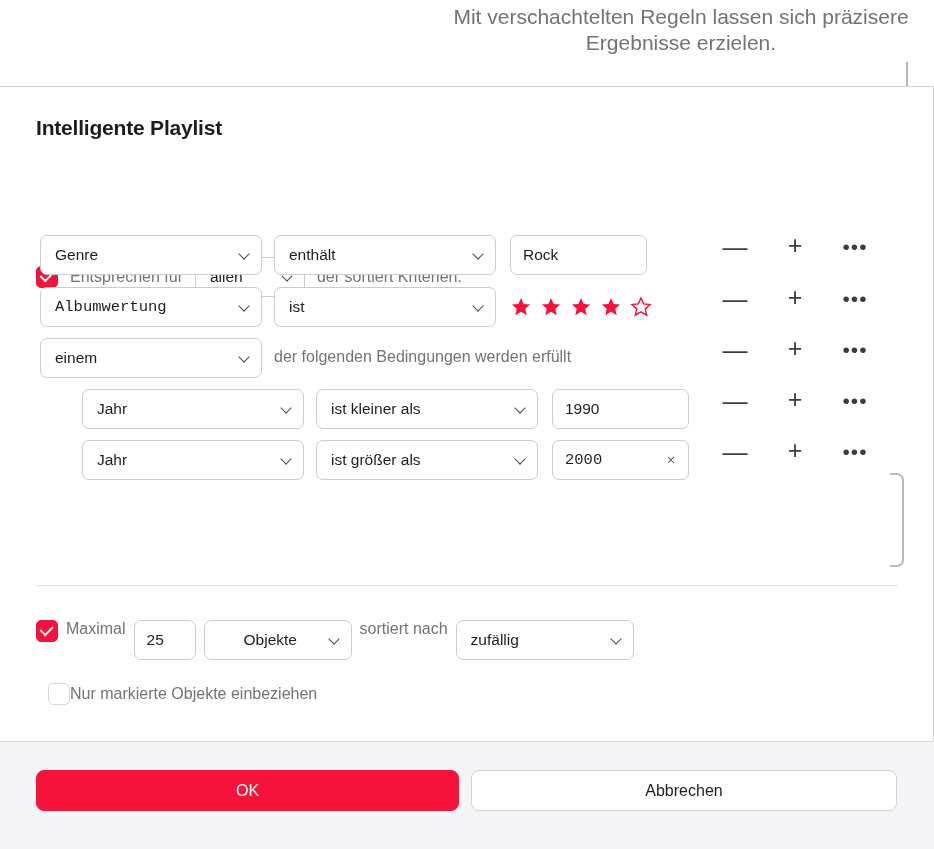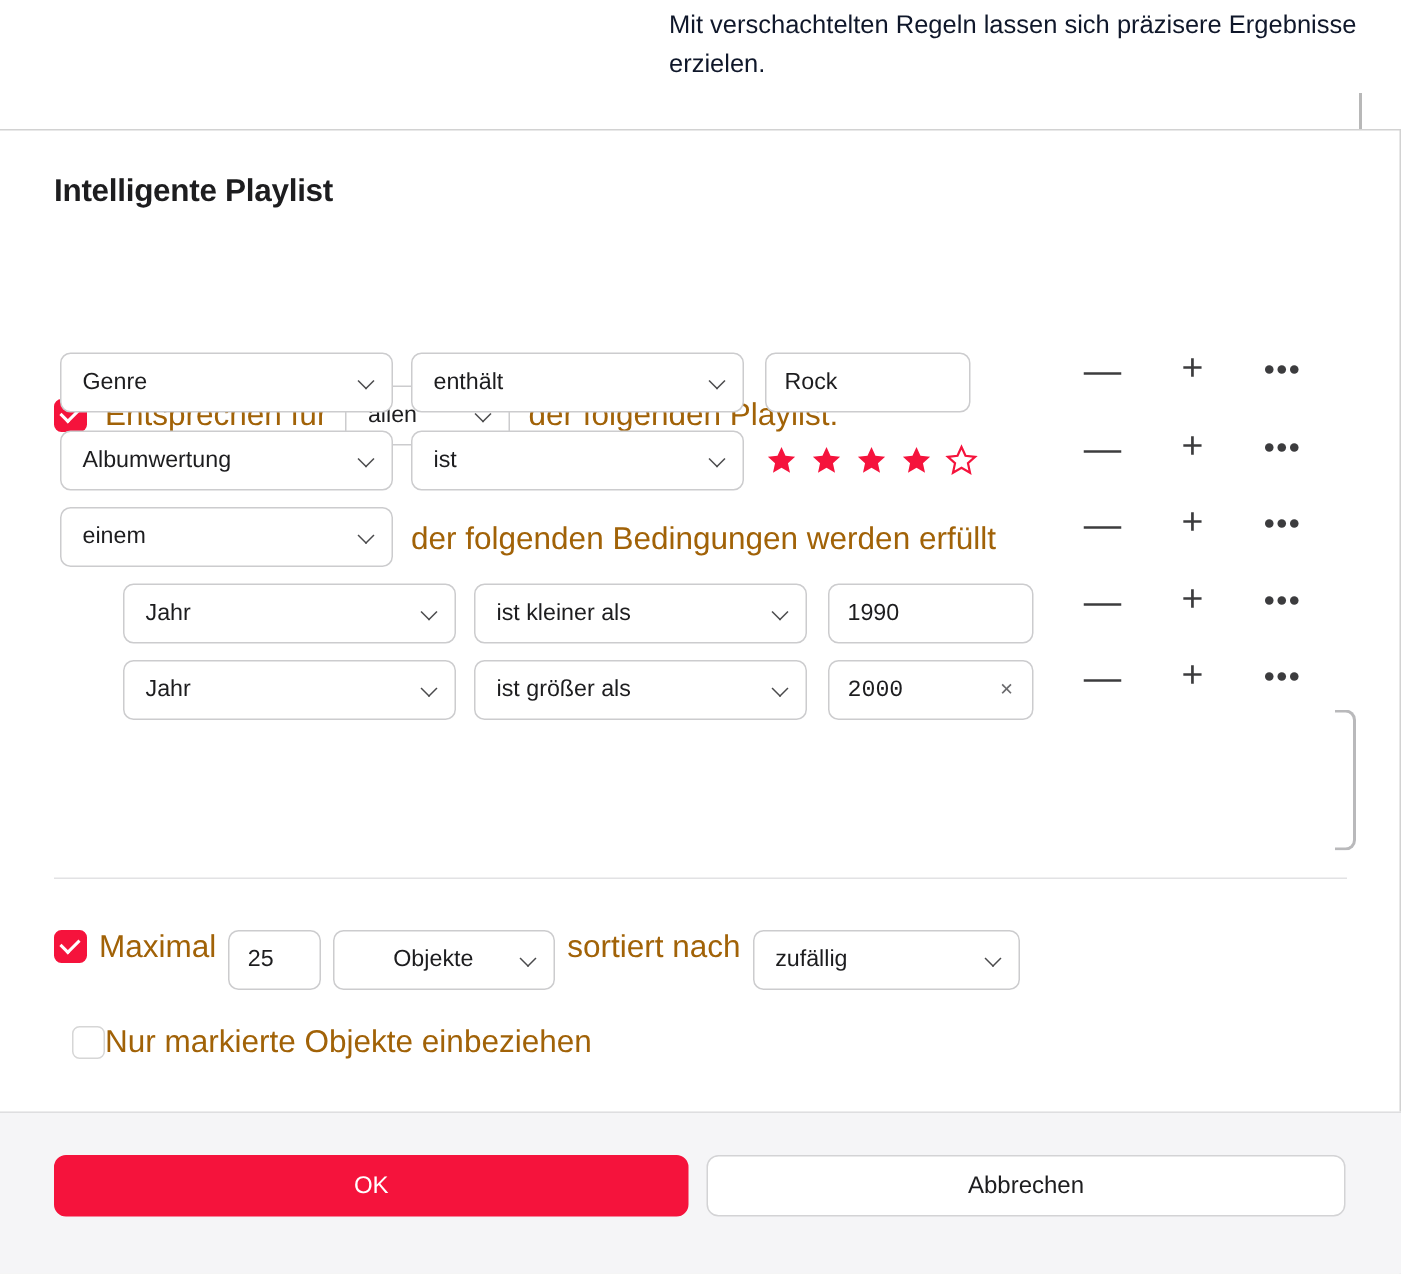--- a/index.html
+++ b/index.html
@@ -11,24 +11,24 @@
     color: #1d1d1f;
     overflow: hidden;
   }
   .page { position: relative; width: 934px; height: 849px; }
 
   
   .callout {
     position: absolute;
     left: 446px; top: 4px;
     width: 470px;
-    font-size: 17px;
+    font-size: 21px;
     line-height: 26px;
-    color: #0f172a;
-    text-align: left;
+    color: #737373;
+    text-align: center;
   }
   .callout-line {
     position: absolute;
     left: 906px; top: 62px;
     width: 2px; height: 400px;
     background: #b8b8b8;
   }
   .callout-hook {
     position: absolute;
     left: 893px; top: 460px;
@@ -134,21 +134,21 @@
     width: 26px; height: 26px;
     color: #3c3c3e;
     font-size: 25px;
     line-height: 24px;
     text-align: center;
     font-weight: 300;
     user-select: none;
   }
   .rowbtn.dots { font-size: 21px; letter-spacing: 1px; line-height: 20px; }
 
-  .label { font-size: 21px; color: #a16207; white-space: nowrap; }
+  .label { font-size: 16px; color: #737373; white-space: nowrap; }
 
   
   .stars { position: absolute; display: flex; gap: 8px; }
   .star { width: 22px; height: 22px; display: block; }
 
   
   .bracket {
     position: absolute;
     left: 890px; top: 386px;
     width: 14px; height: 94px;
@@ -204,42 +204,42 @@
 
     <div class="dlg-title">Intelligente Playlist</div>
 
     <div style="position:absolute; left:36px; top:170px; display:flex; align-items:center; gap:12px;">
       <div class="checkbox on"></div>
       <div class="label">Entsprechen für</div>
       <div class="popup" style="width:110px;">
         <span>allen</span>
         <span class="chev"></span>
       </div>
-      <div class="label">der folgenden Playlist:</div>
+      <div class="label">der sortiert Kriterien:</div>
     </div>
 
     <div>
       <div class="popup" style="position:absolute; left:40px; top:148px; width:222px;">
         <span>Genre</span>
         <span class="chev"></span>
       </div>
       <div class="popup" style="position:absolute; left:274px; top:148px; width:222px;">
         <span>enthält</span>
         <span class="chev"></span>
       </div>
       <div class="textfield" style="position:absolute; left:510px; top:148px; width:137px;">
         <span>Rock</span>
       </div>
       <div class="rowbtn" style="left:722px; top:148px;">—</div>
       <div class="rowbtn" style="left:782px; top:146px;">+</div>
       <div class="rowbtn dots" style="left:842px; top:150px;">•••</div>
     </div>
 
     <div>
-      <div class="popup" style="position:absolute; left:40px; top:200px; width:222px;">
+      <div class="popup" style="position:absolute; left:40px; top:200px; width:222px;font-family:Liberation Mono, monospace;">
         <span>Albumwertung</span>
         <span class="chev"></span>
       </div>
       <div class="popup" style="position:absolute; left:274px; top:200px; width:222px;">
         <span>ist</span>
         <span class="chev"></span>
       </div>
       <div class="stars" style="left:510px; top:209px;">
         <svg class="star" viewBox="0 0 24 24">
             <path d="M12 2.2l2.9 6.4 7 .7-5.2 4.7 1.5 6.9L12 17.3 5.8 20.9l1.5-6.9L2.1 9.3l7-.7z" fill="#f5133c"></path>

